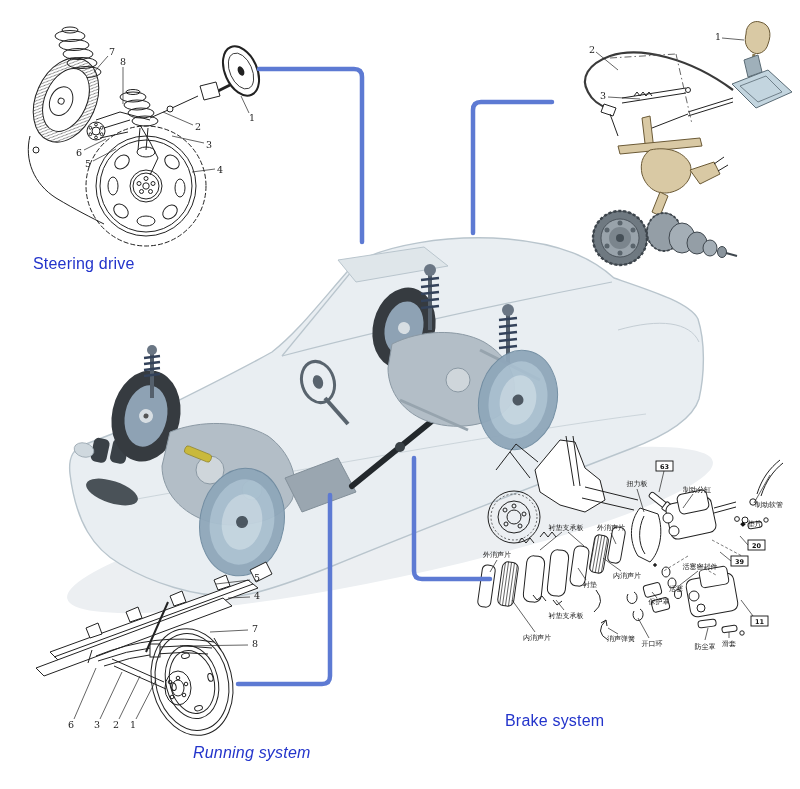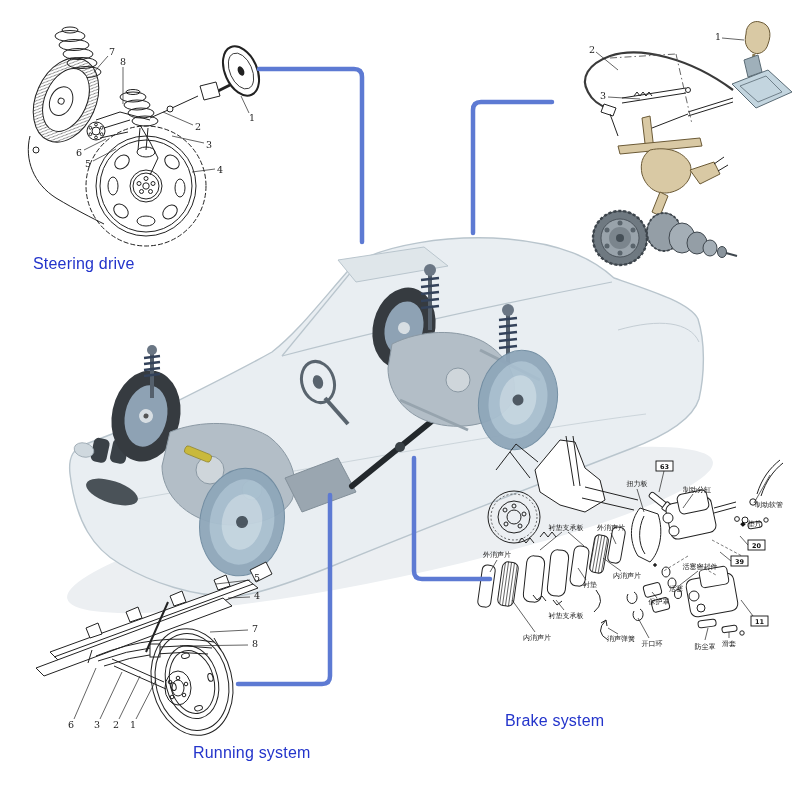--- a/index.html
+++ b/index.html
@@ -504,15 +504,15 @@
 
   <g fill="none" stroke-width="4.5" stroke-linecap="round" stroke-linejoin="round">
     <path d="M259,69 L354,69 Q362,69 362,77 L362,242" stroke="#5d7ad3"></path>
     <path d="M552,102 L481,102 Q473,102 473,110 L473,233" stroke="#5d7ad3"></path>
     <path d="M330,495 L330,676 Q330,684 322,684 L238,684" stroke="#5d7ad3"></path>
     <path d="M414,458 L414,571 Q414,579 422,579 L490,579" stroke="#5d7ad3"></path>
   </g>
 </svg>
 
 <div class="syslabel" style="left:33px;top:255px;">Steering drive</div>
-<div class="syslabel" style="left:193px;top:744px;">Running system</div>
+<div class="syslabel" style="left:193px;top:744px;font-style:italic;">Running system</div>
 <div class="syslabel" style="left:505px;top:676px;margin-top:36px;">Brake system</div>
 </div>
 
 </body></html>

